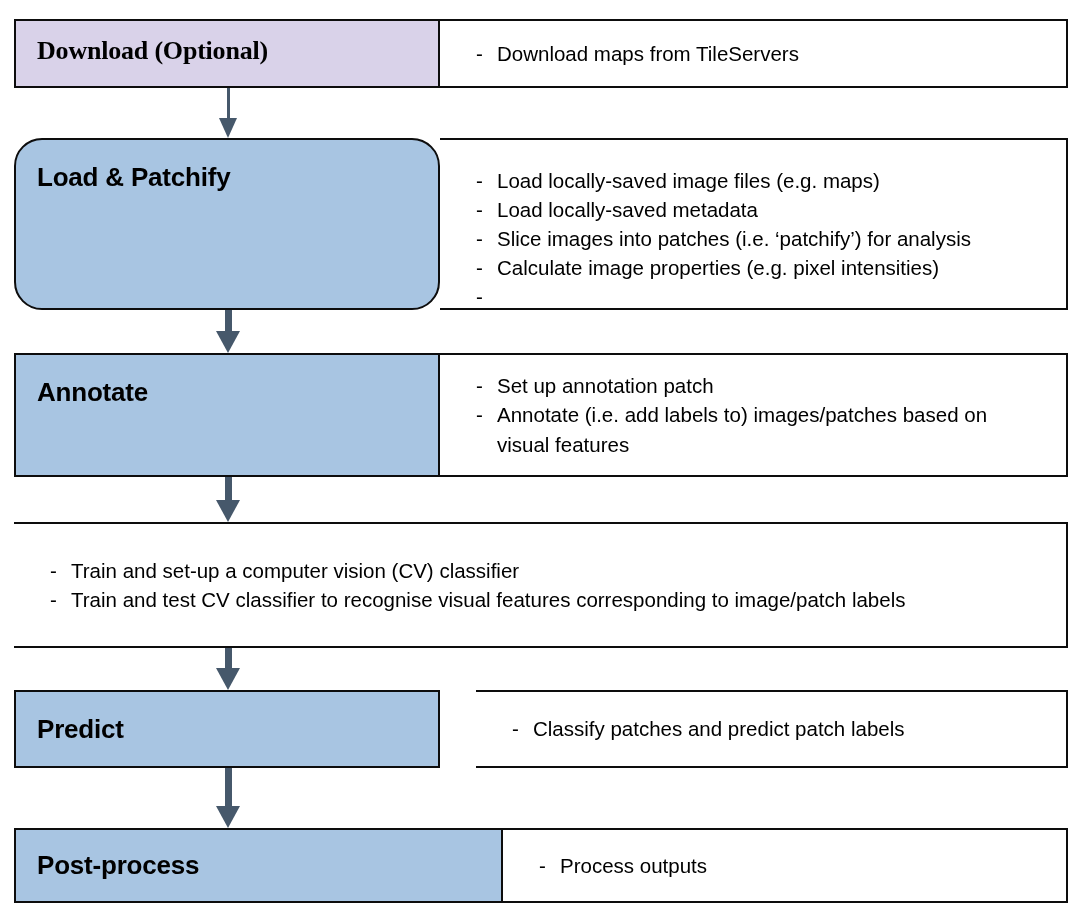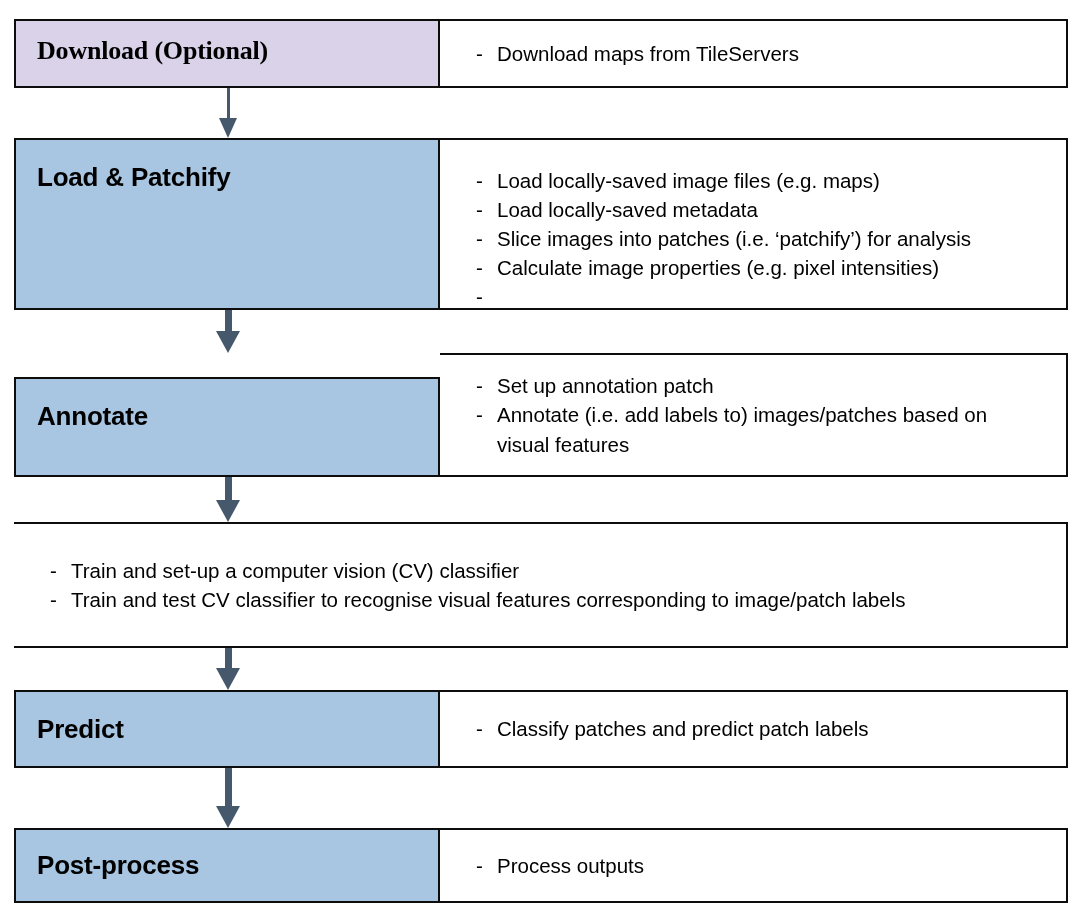--- a/index.html
+++ b/index.html
@@ -120,55 +120,55 @@
       </ul>
     </div>
   </div>
 
   <div class="connector" style="left:219px; top:88px; width:18px; height:50px;">
     <div class="shaft" style="width:3px;"></div>
     <div class="head" style="border-left-width:9px; border-right-width:9px; border-top-width:20px;"></div>
   </div>
 
   <div class="stage-row" style="left:14px; top:138px; width:1054px; height:172px;">
+    <div class="stage-title-cell fill-blue" style="width:426px;border-radius:28px;">
+      <div class="stage-title" style="margin-top:22px;">Load &amp; Patchify</div>
+    </div>
+    <div class="stage-detail-cell">
+      <ul class="bullet-list">
+        <li class="bullet-item">
+          <span class="dash">-</span>
+          <span>Load locally-saved image files (e.g. maps)</span>
+        </li>
+        <li class="bullet-item">
+          <span class="dash">-</span>
+          <span>Load locally-saved metadata</span>
+        </li>
+        <li class="bullet-item">
+          <span class="dash">-</span>
+          <span>Slice images into patches (i.e. ‘patchify’) for analysis</span>
+        </li>
+        <li class="bullet-item">
+          <span class="dash">-</span>
+          <span>Calculate image properties (e.g. pixel intensities)</span>
+        </li>
+        <li class="bullet-item">
+          <span class="dash">-</span>
+        </li>
+      </ul>
+    </div>
+  </div>
+
+  <div class="connector" style="left:216px; top:310px; width:24px; height:43px;">
+    <div class="shaft" style="width:7px;"></div>
+    <div class="head" style="border-left-width:12px; border-right-width:12px; border-top-width:22px;"></div>
+  </div>
+
+  <div class="stage-row" style="left:14px; top:353px; width:1054px; height:124px;">
     <div class="stage-title-cell fill-blue" style="width:426px;">
-      <div class="stage-title" style="margin-top:22px;">Load &amp; Patchify</div>
-    </div>
-    <div class="stage-detail-cell">
-      <ul class="bullet-list">
-        <li class="bullet-item">
-          <span class="dash">-</span>
-          <span>Load locally-saved image files (e.g. maps)</span>
-        </li>
-        <li class="bullet-item">
-          <span class="dash">-</span>
-          <span>Load locally-saved metadata</span>
-        </li>
-        <li class="bullet-item">
-          <span class="dash">-</span>
-          <span>Slice images into patches (i.e. ‘patchify’) for analysis</span>
-        </li>
-        <li class="bullet-item">
-          <span class="dash">-</span>
-          <span>Calculate image properties (e.g. pixel intensities)</span>
-        </li>
-        <li class="bullet-item">
-          <span class="dash">-</span>
-        </li>
-      </ul>
-    </div>
-  </div>
-
-  <div class="connector" style="left:216px; top:310px; width:24px; height:43px;">
-    <div class="shaft" style="width:7px;"></div>
-    <div class="head" style="border-left-width:12px; border-right-width:12px; border-top-width:22px;"></div>
-  </div>
-
-  <div class="stage-row" style="left:14px; top:353px; width:1054px; height:124px;">
-    <div class="stage-title-cell fill-blue" style="width:426px;margin-top:24px;">
       <div class="stage-title" style="margin-top:22px;">Annotate</div>
     </div>
     <div class="stage-detail-cell">
       <ul class="bullet-list" style="padding-right:30px;">
         <li class="bullet-item">
           <span class="dash">-</span>
           <span>Set up annotation patch</span>
         </li>
         <li class="bullet-item">
           <span class="dash">-</span>
@@ -196,41 +196,41 @@
         </li>
       </ul>
     </div>
   </div>
 
   <div class="connector" style="left:216px; top:648px; width:24px; height:42px;">
     <div class="shaft" style="width:7px;"></div>
     <div class="head" style="border-left-width:12px; border-right-width:12px; border-top-width:22px;"></div>
   </div>
 
-  <div class="stage-row" style="left:14px; top:690px; width:1054px; height:78px;">
+  <div class="stage-row" style="left:14px; top:690px; width:1054px; height:78px;gap:36px;">
     <div class="stage-title-cell fill-blue" style="width:426px; justify-content:center;">
       <div class="stage-title">Predict</div>
     </div>
     <div class="stage-detail-cell">
       <ul class="bullet-list">
         <li class="bullet-item">
           <span class="dash">-</span>
           <span>Classify patches and predict patch labels</span>
         </li>
       </ul>
     </div>
   </div>
 
   <div class="connector" style="left:216px; top:768px; width:24px; height:60px;">
     <div class="shaft" style="width:7px;"></div>
     <div class="head" style="border-left-width:12px; border-right-width:12px; border-top-width:22px;"></div>
   </div>
 
   <div class="stage-row" style="left:14px; top:828px; width:1054px; height:75px;">
-    <div class="stage-title-cell fill-blue" style="width:426px; justify-content:center;">
+    <div class="stage-title-cell fill-blue" style="width:489px; justify-content:center;">
       <div class="stage-title">Post-process</div>
     </div>
     <div class="stage-detail-cell">
       <ul class="bullet-list">
         <li class="bullet-item">
           <span class="dash">-</span>
           <span>Process outputs</span>
         </li>
       </ul>
     </div>

